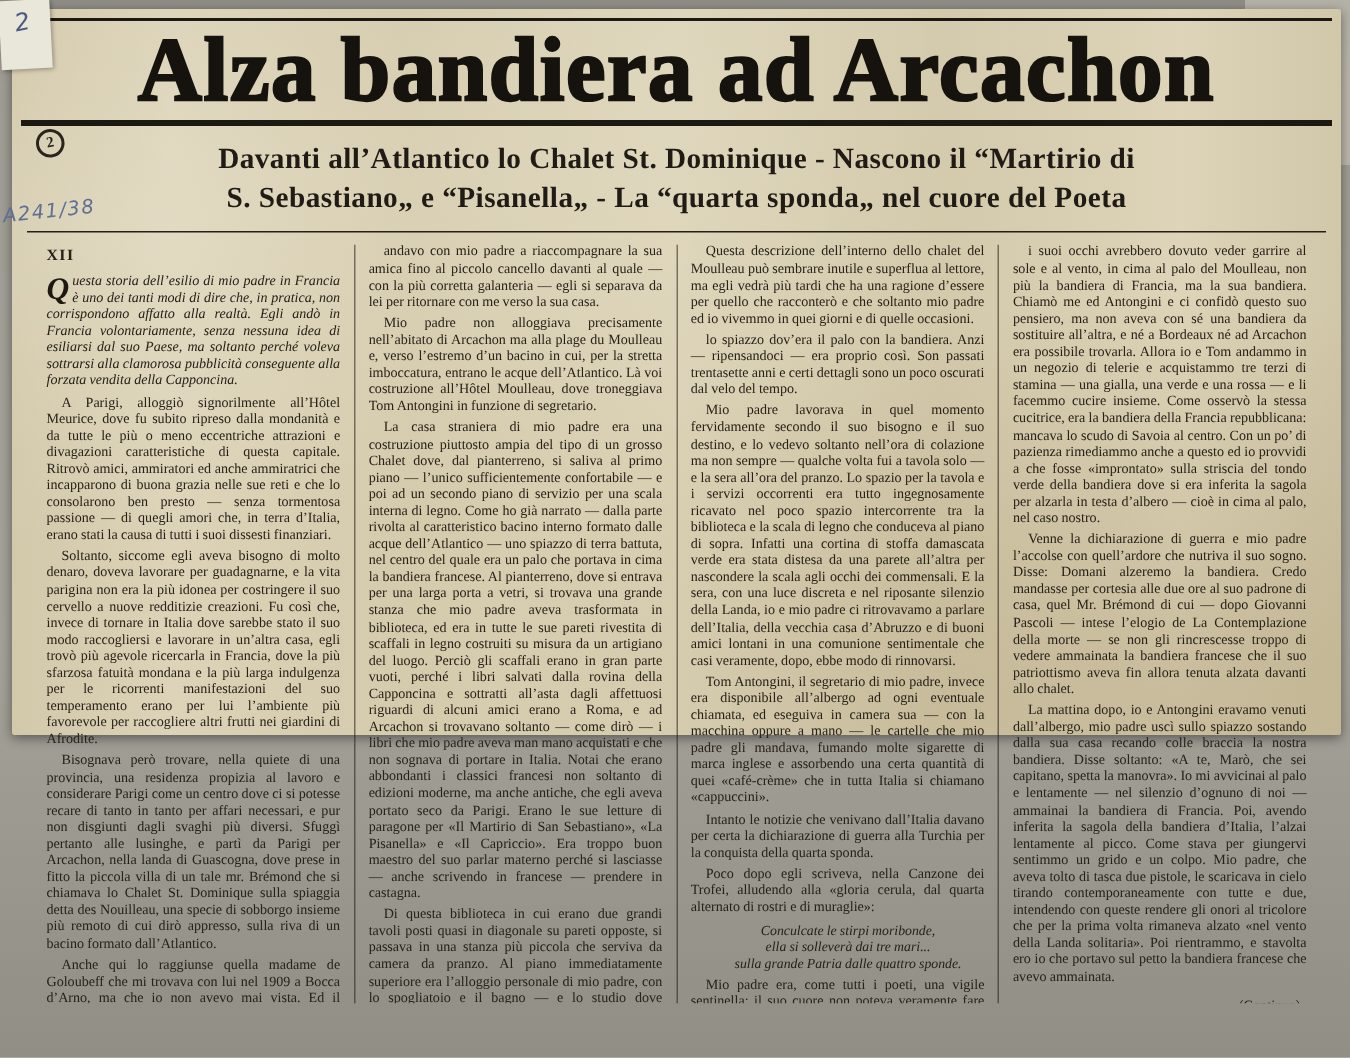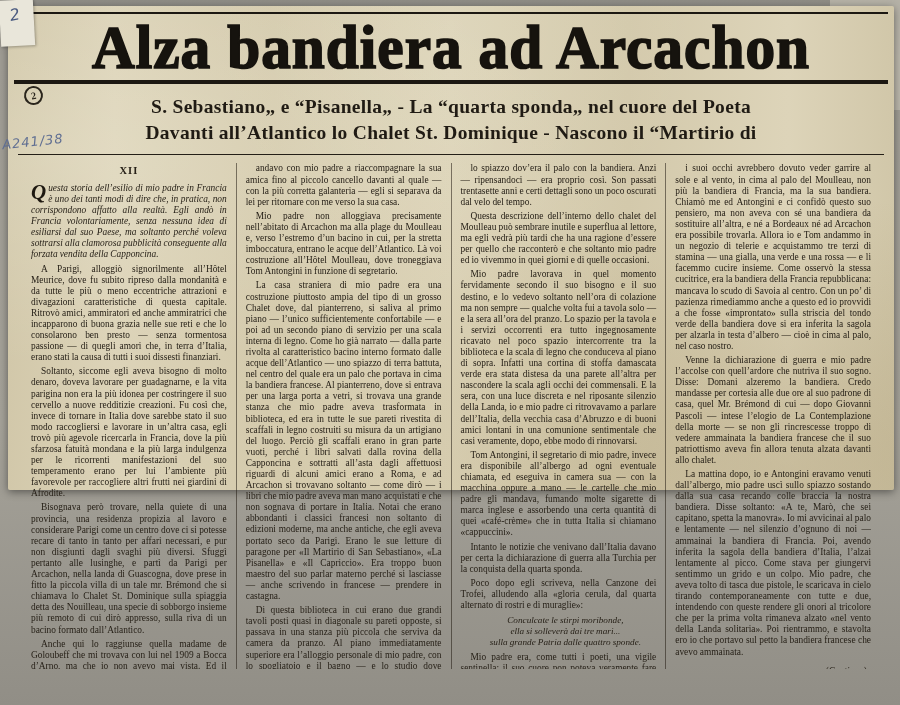--- a/index.html
+++ b/index.html
@@ -108,21 +108,21 @@
     font-size: 9.4px;
     line-height: 1.18;
     text-align: justify;
     color: #272118;
     text-indent: 10px;
     hyphens: auto;
     -webkit-hyphens: auto;
     word-spacing: -0.2px;
   }
   .section-head {
-    text-align: center; text-indent: 0; font-weight: bold;
+    text-indent: 0; font-weight: bold;
     font-size: 10.5px; margin: 2px 0 5px 0; letter-spacing: 1px;
   }
   .para-first { text-indent: 0; font-style: italic; }
   .para-first::first-letter {
     font-size: 21px; font-weight: bold; float: left;
     line-height: .75; padding: 2px 2px 0 0; color: #1d1810;
   }
   .verse {
     font-style: italic; text-align: center; text-indent: 0;
     white-space: pre-line; margin: 4px 0 4px 14px; font-size: 9.2px;
@@ -143,44 +143,44 @@
     <div class="top-rule"></div>
 
     <h1 class="headline">Alza bandiera ad Arcachon</h1>
 
     <div class="thick-rule"></div>
 
     <div class="stamp">2</div>
     <div class="margin-note">A241/38</div>
 
     <div class="subhead">
+      <div>Davanti all’Atlantico lo Chalet St. Dominique - Nascono il “Martirio di</div>
       <div>S. Sebastiano„ e “Pisanella„ - La “quarta sponda„ nel cuore del Poeta</div>
-      <div>Davanti all’Atlantico lo Chalet St. Dominique - Nascono il “Martirio di</div>
     </div>
 
     <div class="thin-rule"></div>
 
     <div class="columns" id="columns">
         <div class="column">
           <p class="blk section-head">XII</p>
           <p class="blk para-first">Questa storia dell’esilio di mio padre in Francia è uno dei tanti modi di dire che, in pratica, non corrispondono affatto alla realtà. Egli andò in Francia volontariamente, senza nessuna idea di esiliarsi dal suo Paese, ma soltanto perché voleva sottrarsi alla clamorosa pubblicità conseguente alla forzata vendita della Capponcina.</p>
           <p class="blk para">A Parigi, alloggiò signorilmente all’Hôtel Meurice, dove fu subito ripreso dalla mondanità e da tutte le più o meno eccentriche attrazioni e divagazioni caratteristiche di questa capitale. Ritrovò amici, ammiratori ed anche ammiratrici che incapparono di buona grazia nelle sue reti e che lo consolarono ben presto — senza tormentosa passione — di quegli amori che, in terra d’Italia, erano stati la causa di tutti i suoi dissesti finanziari.</p>
           <p class="blk para">Soltanto, siccome egli aveva bisogno di molto denaro, doveva lavorare per guadagnarne, e la vita parigina non era la più idonea per costringere il suo cervello a nuove redditizie creazioni. Fu così che, invece di tornare in Italia dove sarebbe stato il suo modo raccogliersi e lavorare in un’altra casa, egli trovò più agevole ricercarla in Francia, dove la più sfarzosa fatuità mondana e la più larga indulgenza per le ricorrenti manifestazioni del suo temperamento erano per lui l’ambiente più favorevole per raccogliere altri frutti nei giardini di Afrodite.</p>
           <p class="blk para">Bisognava però trovare, nella quiete di una provincia, una residenza propizia al lavoro e considerare Parigi come un centro dove ci si potesse recare di tanto in tanto per affari necessari, e pur non disgiunti dagli svaghi più diversi. Sfuggì pertanto alle lusinghe, e partì da Parigi per Arcachon, nella landa di Guascogna, dove prese in fitto la piccola villa di un tale mr. Brémond che si chiamava lo Chalet St. Dominique sulla spiaggia detta des Nouilleau, una specie di sobborgo insieme più remoto di cui dirò appresso, sulla riva di un bacino formato dall’Atlantico.</p>
           <p class="blk para">Anche qui lo raggiunse quella madame de Goloubeff che mi trovava con lui nel 1909 a Bocca d’Arno, ma che io non avevo mai vista. Ed il proprietario di Arcachon, dove la signora abitava in una villetta prossima allo Chalet St. Dominique, e ricordo che più di una sera — dopo il pranzo — io</p>
         </div>
         <div class="column">
           <p class="blk para">andavo con mio padre a riaccompagnare la sua amica fino al piccolo cancello davanti al quale — con la più corretta galanteria — egli si separava da lei per ritornare con me verso la sua casa.</p>
           <p class="blk para">Mio padre non alloggiava precisamente nell’abitato di Arcachon ma alla plage du Moulleau e, verso l’estremo d’un bacino in cui, per la stretta imboccatura, entrano le acque dell’Atlantico. Là voi costruzione all’Hôtel Moulleau, dove troneggiava Tom Antongini in funzione di segretario.</p>
           <p class="blk para">La casa straniera di mio padre era una costruzione piuttosto ampia del tipo di un grosso Chalet dove, dal pianterreno, si saliva al primo piano — l’unico sufficientemente confortabile — e poi ad un secondo piano di servizio per una scala interna di legno. Come ho già narrato — dalla parte rivolta al caratteristico bacino interno formato dalle acque dell’Atlantico — uno spiazzo di terra battuta, nel centro del quale era un palo che portava in cima la bandiera francese. Al pianterreno, dove si entrava per una larga porta a vetri, si trovava una grande stanza che mio padre aveva trasformata in biblioteca, ed era in tutte le sue pareti rivestita di scaffali in legno costruiti su misura da un artigiano del luogo. Perciò gli scaffali erano in gran parte vuoti, perché i libri salvati dalla rovina della Capponcina e sottratti all’asta dagli affettuosi riguardi di alcuni amici erano a Roma, e ad Arcachon si trovavano soltanto — come dirò — i libri che mio padre aveva man mano acquistati e che non sognava di portare in Italia. Notai che erano abbondanti i classici francesi non soltanto di edizioni moderne, ma anche antiche, che egli aveva portato seco da Parigi. Erano le sue letture di paragone per «Il Martirio di San Sebastiano», «La Pisanella» e «Il Capriccio». Era troppo buon maestro del suo parlar materno perché si lasciasse — anche scrivendo in francese — prendere in castagna.</p>
           <p class="blk para">Di questa biblioteca in cui erano due grandi tavoli posti quasi in diagonale su pareti opposte, si passava in una stanza più piccola che serviva da camera da pranzo. Al piano immediatamente superiore era l’alloggio personale di mio padre, con lo spogliatoio e il bagno — e lo studio dove lavorava. Mi pare che lo studio si aprisse sopra una veranda che guardava sul bacino oltre</p>
         </div>
         <div class="column">
+          <p class="blk para">Questa descrizione dell’interno dello chalet del Moulleau può sembrare inutile e superflua al lettore, ma egli vedrà più tardi che ha una ragione d’essere per quello che racconterò e che soltanto mio padre ed io vivemmo in quei giorni e di quelle occasioni.</p>
           <p class="blk para">lo spiazzo dov’era il palo con la bandiera. Anzi — ripensandoci — era proprio così. Son passati trentasette anni e certi dettagli sono un poco oscurati dal velo del tempo.</p>
-          <p class="blk para">Questa descrizione dell’interno dello chalet del Moulleau può sembrare inutile e superflua al lettore, ma egli vedrà più tardi che ha una ragione d’essere per quello che racconterò e che soltanto mio padre ed io vivemmo in quei giorni e di quelle occasioni.</p>
           <p class="blk para">Mio padre lavorava in quel momento fervidamente secondo il suo bisogno e il suo destino, e lo vedevo soltanto nell’ora di colazione ma non sempre — qualche volta fui a tavola solo — e la sera all’ora del pranzo. Lo spazio per la tavola e i servizi occorrenti era tutto ingegnosamente ricavato nel poco spazio intercorrente tra la biblioteca e la scala di legno che conduceva al piano di sopra. Infatti una cortina di stoffa damascata verde era stata distesa da una parete all’altra per nascondere la scala agli occhi dei commensali. E la sera, con una luce discreta e nel riposante silenzio della Landa, io e mio padre ci ritrovavamo a parlare dell’Italia, della vecchia casa d’Abruzzo e di buoni amici lontani in una comunione sentimentale che casi veramente, dopo, ebbe modo di rinnovarsi.</p>
           <p class="blk para">Tom Antongini, il segretario di mio padre, invece era disponibile all’albergo ad ogni eventuale chiamata, ed eseguiva in camera sua — con la macchina oppure a mano — le cartelle che mio padre gli mandava, fumando molte sigarette di marca inglese e assorbendo una certa quantità di quei «café-crème» che in tutta Italia si chiamano «cappuccini».</p>
           <p class="blk para">Intanto le notizie che venivano dall’Italia davano per certa la dichiarazione di guerra alla Turchia per la conquista della quarta sponda.</p>
           <p class="blk para">Poco dopo egli scriveva, nella Canzone dei Trofei, alludendo alla «gloria cerula, dal quarta alternato di rostri e di muraglie»:</p>
           <p class="blk verse">Conculcate le stirpi moribonde,
 ella si solleverà dai tre mari...
 sulla grande Patria dalle quattro sponde.</p>
           <p class="blk para">Mio padre era, come tutti i poeti, una vigile sentinella; il suo cuore non poteva veramente fare — e non con una sirventese soltanto — di tutti gli oceani il nostro mare. E sentì che, la guerra fosse dichiarata,</p>
         </div>
         <div class="column">

